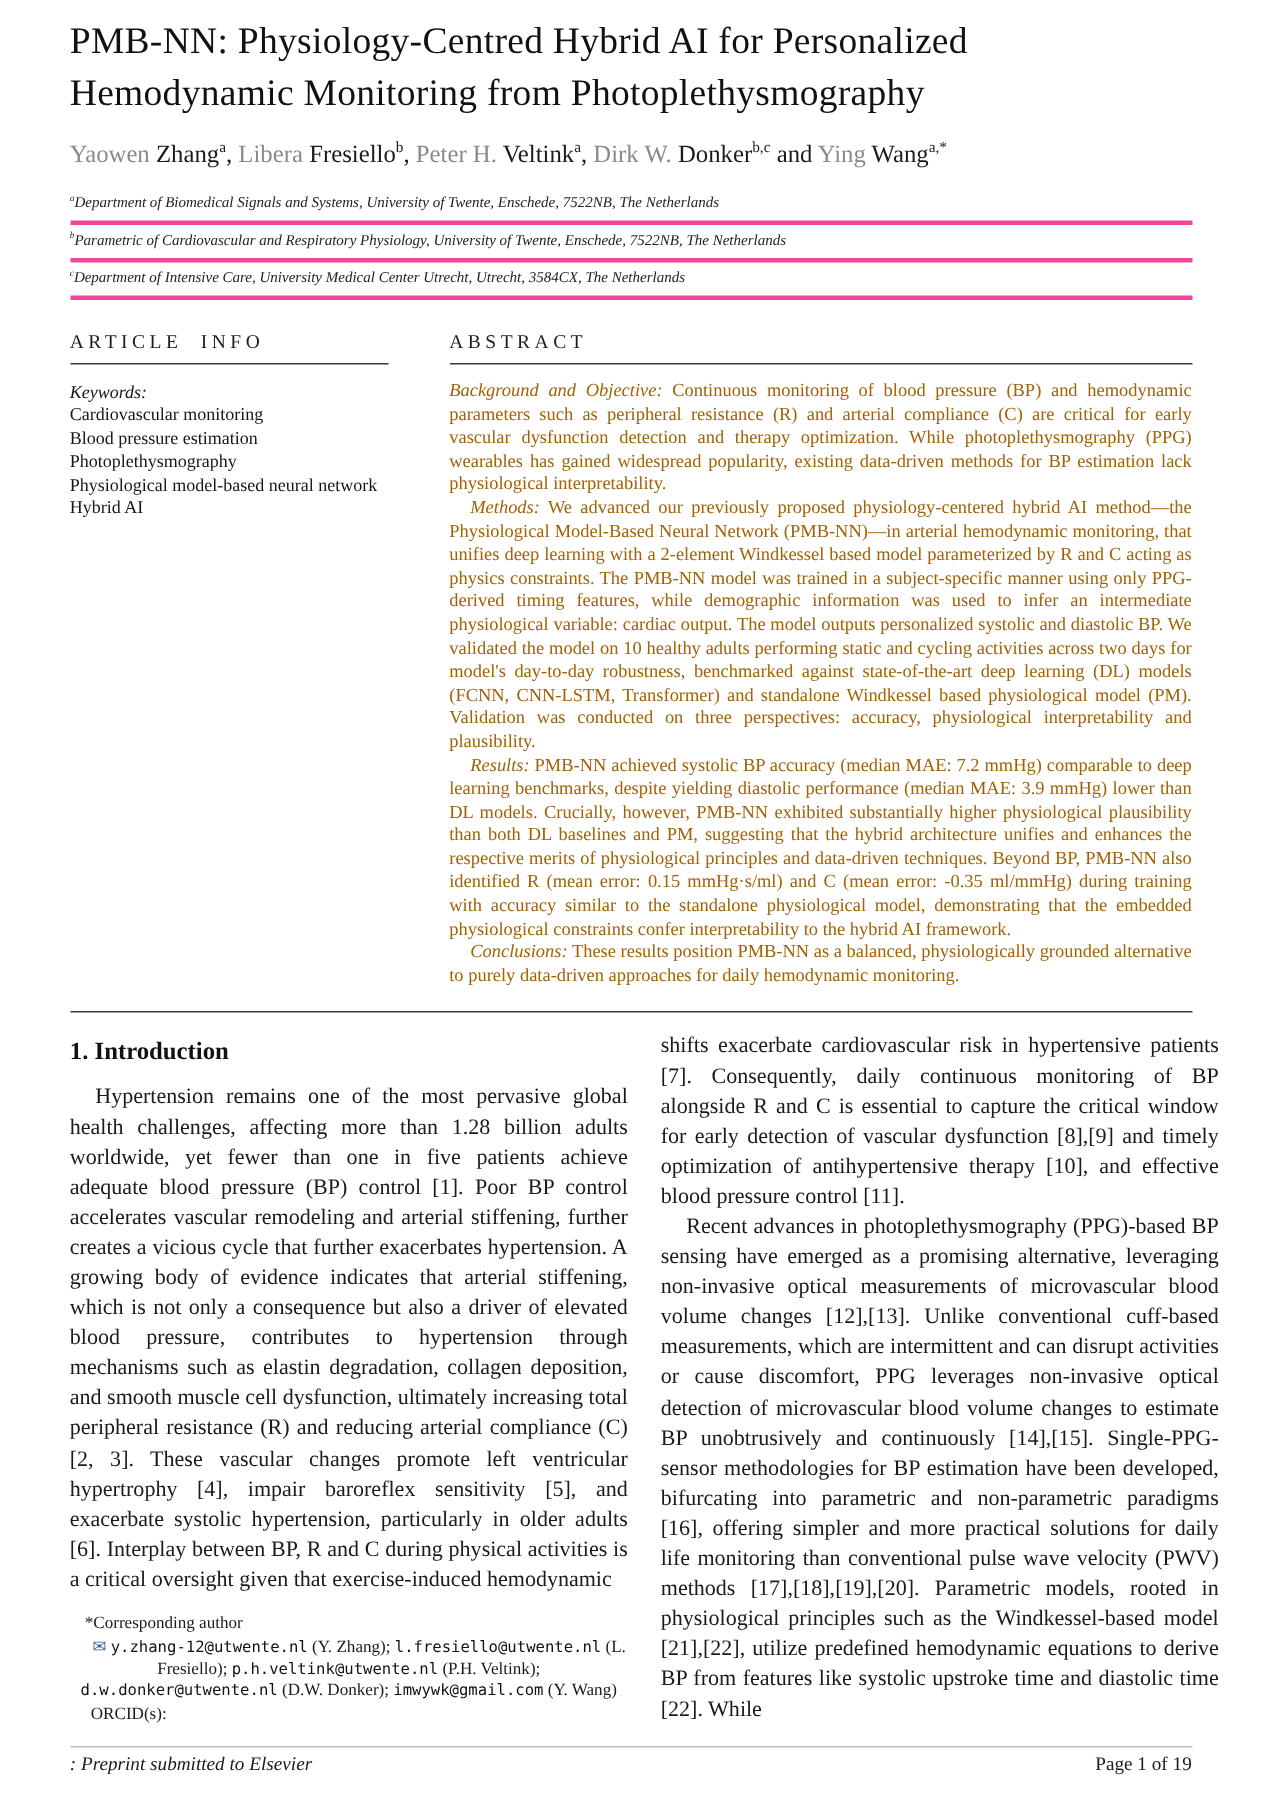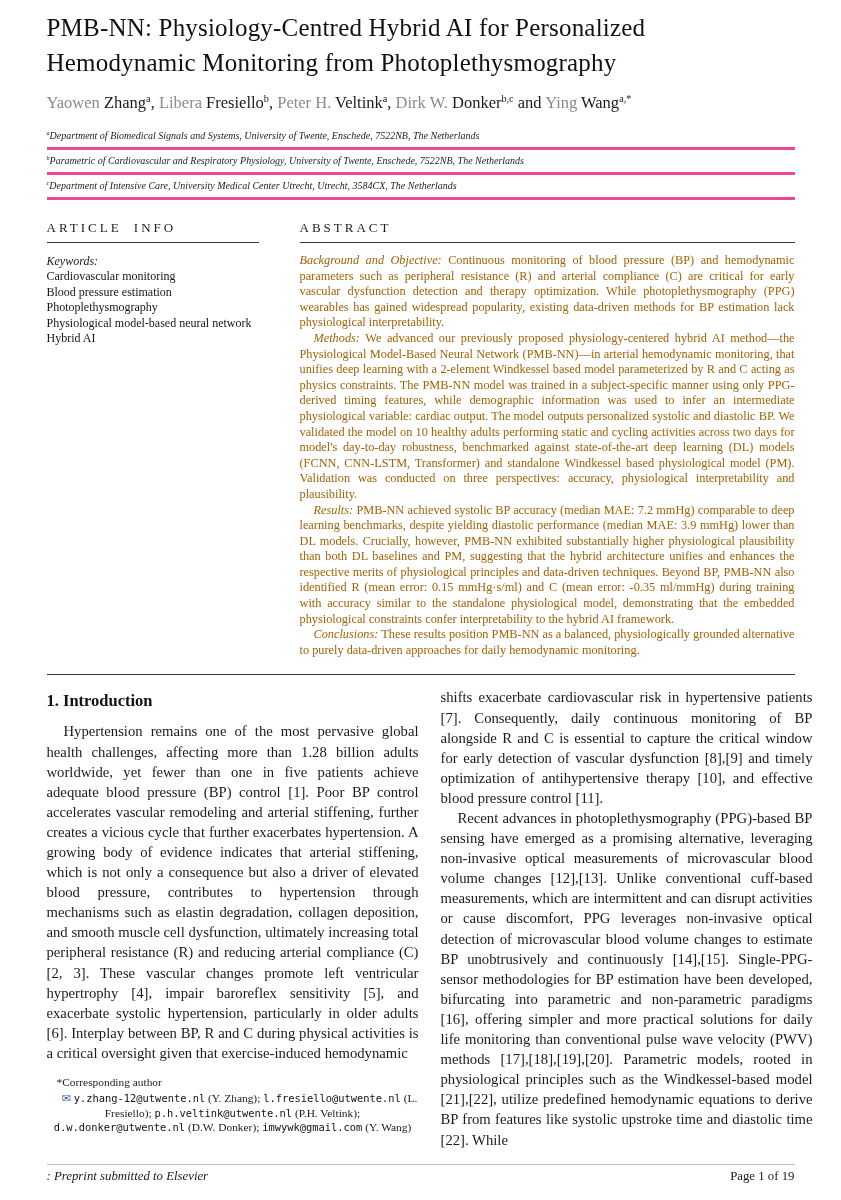--- a/index.html
+++ b/index.html
@@ -160,20 +160,21 @@
 
   <hr class="front-rule">
 
   <div class="body-columns">
     <div class="col">
       <h2 class="section-heading">1. Introduction</h2>
       <p class="body-p indent">Hypertension remains one of the most pervasive global health challenges, affecting more than 1.28 billion adults worldwide, yet fewer than one in five patients achieve adequate blood pressure (BP) control [1]. Poor BP control accelerates vascular remodeling and arterial stiffening, further creates a vicious cycle that further exacerbates hypertension. A growing body of evidence indicates that arterial stiffening, which is not only a consequence but also a driver of elevated blood pressure, contributes to hypertension through mechanisms such as elastin degradation, collagen deposition, and smooth muscle cell dysfunction, ultimately increasing total peripheral resistance (R) and reducing arterial compliance (C) [2, 3]. These vascular changes promote left ventricular hypertrophy [4], impair baroreflex sensitivity [5], and exacerbate systolic hypertension, particularly in older adults [6]. Interplay between BP, R and C during physical activities is a critical oversight given that exercise-induced hemodynamic</p>
       <div class="footnotes">
         <div class="fn-corresponding">*Corresponding author</div>
         <div class="fn-emails"><span class="env">✉</span> <span class="email">y.zhang-12@utwente.nl</span><span class="fn-name"> (Y. Zhang); </span><span class="email">l.fresiello@utwente.nl</span><span class="fn-name"> (L. Fresiello); </span><span class="email">p.h.veltink@utwente.nl</span><span class="fn-name"> (P.H. Veltink); </span><span class="email">d.w.donker@utwente.nl</span><span class="fn-name"> (D.W. Donker); </span><span class="email">imwywk@gmail.com</span><span class="fn-name"> (Y. Wang)</span></div>
+        <div class="fn-orcid">ORCID(s):</div>
       </div>
     </div>
     <div class="col">
       <p class="body-p">shifts exacerbate cardiovascular risk in hypertensive patients [7]. Consequently, daily continuous monitoring of BP alongside R and C is essential to capture the critical window for early detection of vascular dysfunction [8],[9] and timely optimization of antihypertensive therapy [10], and effective blood pressure control [11].</p>
       <p class="body-p indent">Recent advances in photoplethysmography (PPG)-based BP sensing have emerged as a promising alternative, leveraging non-invasive optical measurements of microvascular blood volume changes [12],[13]. Unlike conventional cuff-based measurements, which are intermittent and can disrupt activities or cause discomfort, PPG leverages non-invasive optical detection of microvascular blood volume changes to estimate BP unobtrusively and continuously [14],[15]. Single-PPG-sensor methodologies for BP estimation have been developed, bifurcating into parametric and non-parametric paradigms [16], offering simpler and more practical solutions for daily life monitoring than conventional pulse wave velocity (PWV) methods [17],[18],[19],[20]. Parametric models, rooted in physiological principles such as the Windkessel-based model [21],[22], utilize predefined hemodynamic equations to derive BP from features like systolic upstroke time and diastolic time [22]. While</p>
     </div>
   </div>
 
   <div class="footer">
     <span class="footer-left">: Preprint submitted to Elsevier</span>

